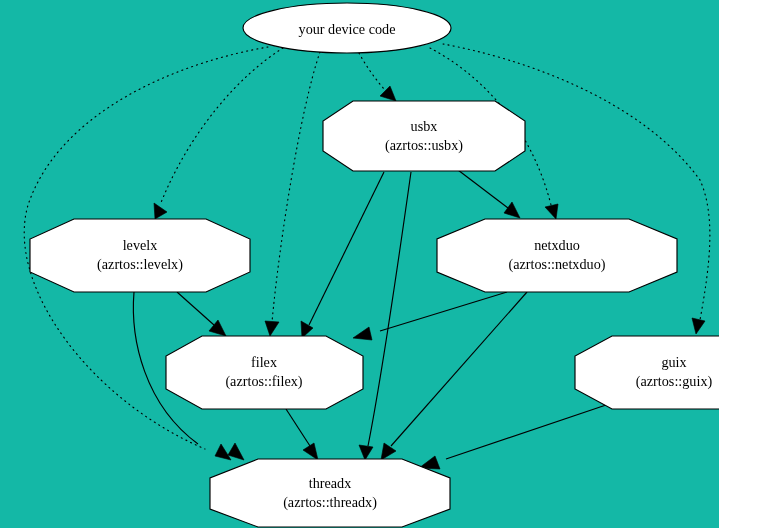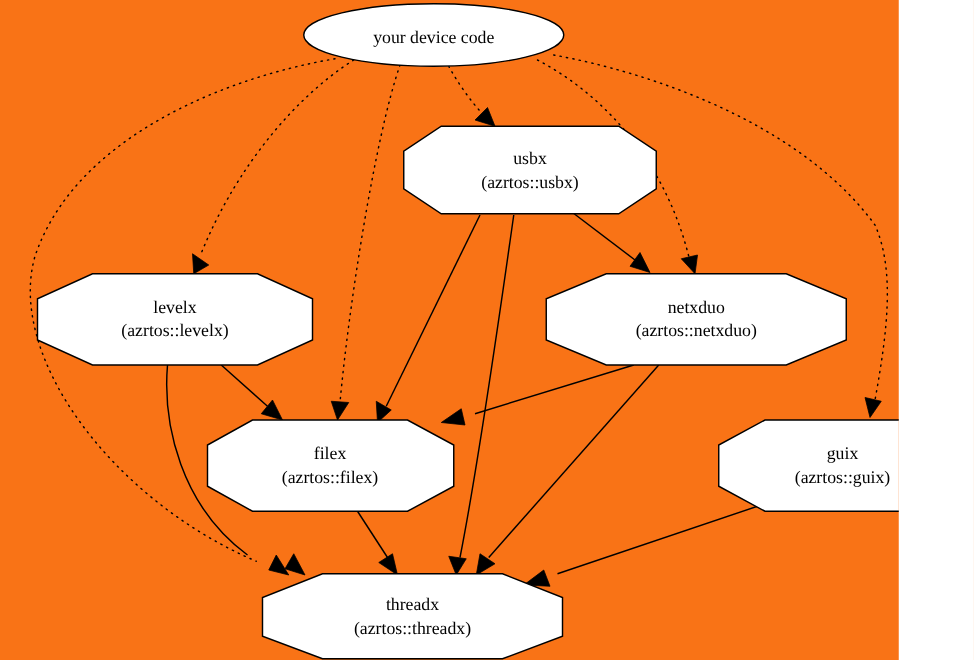--- a/index.html
+++ b/index.html
@@ -4,21 +4,21 @@
 <style>
   html, body {
     margin: 0;
     padding: 0;
     background: #ffffff;
   }
   #canvas {
     position: relative;
     width: 719px;
     height: 528px;
-    background: #f97316;
+    background: #14b8a6;
     overflow: hidden;
     font-family: "Liberation Serif", "DejaVu Serif", serif;
   }
   svg#graph {
     display: block;
     width: 779px;
     height: 528px;
   }
   .node-shape {
     fill: #ffffff;

